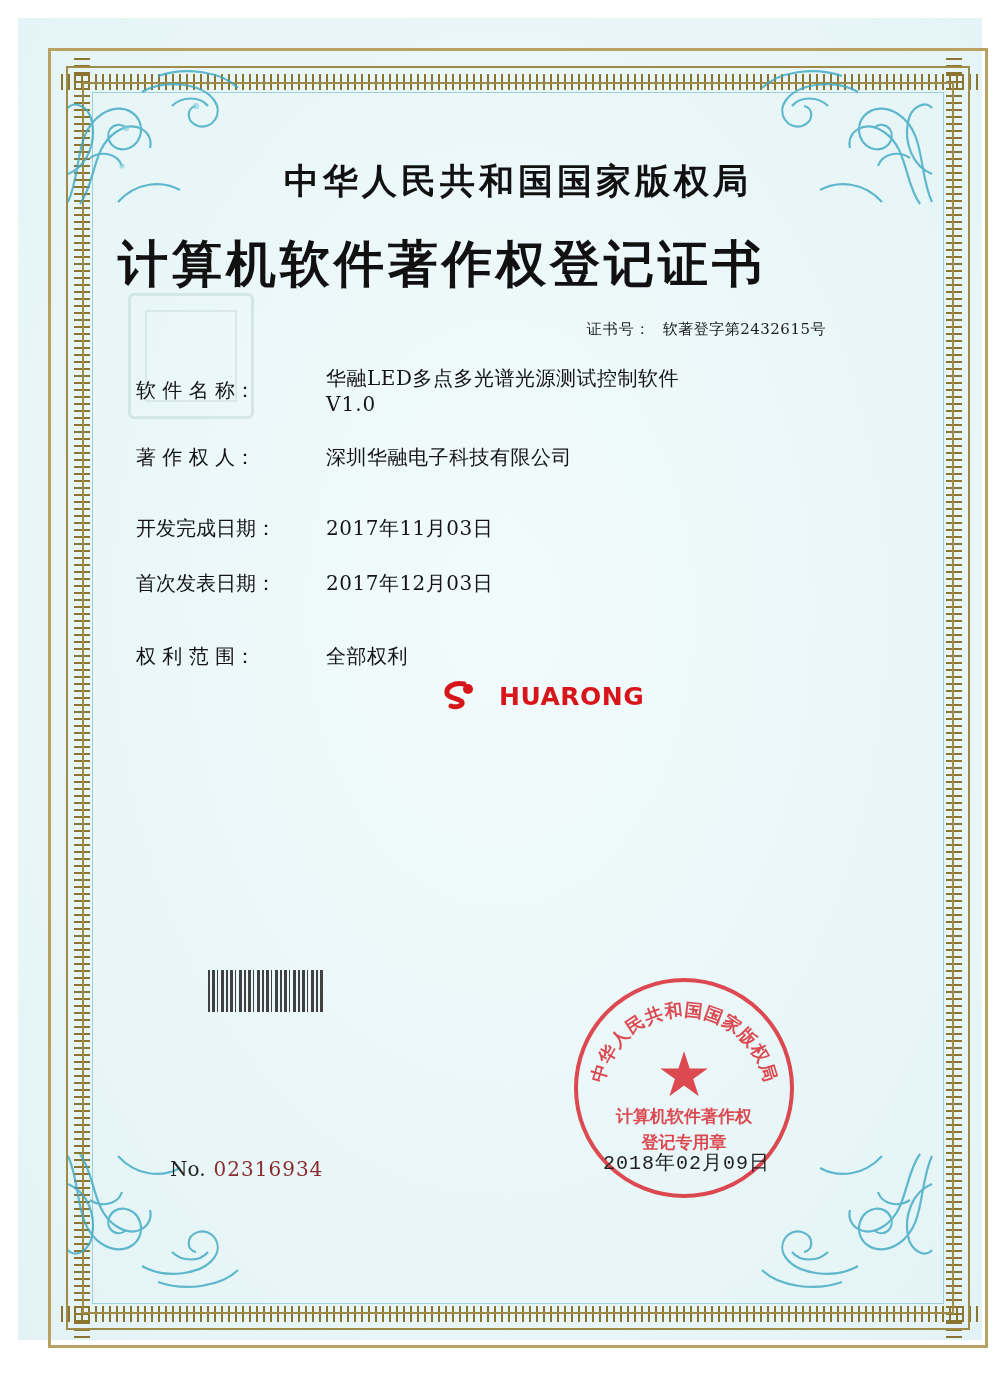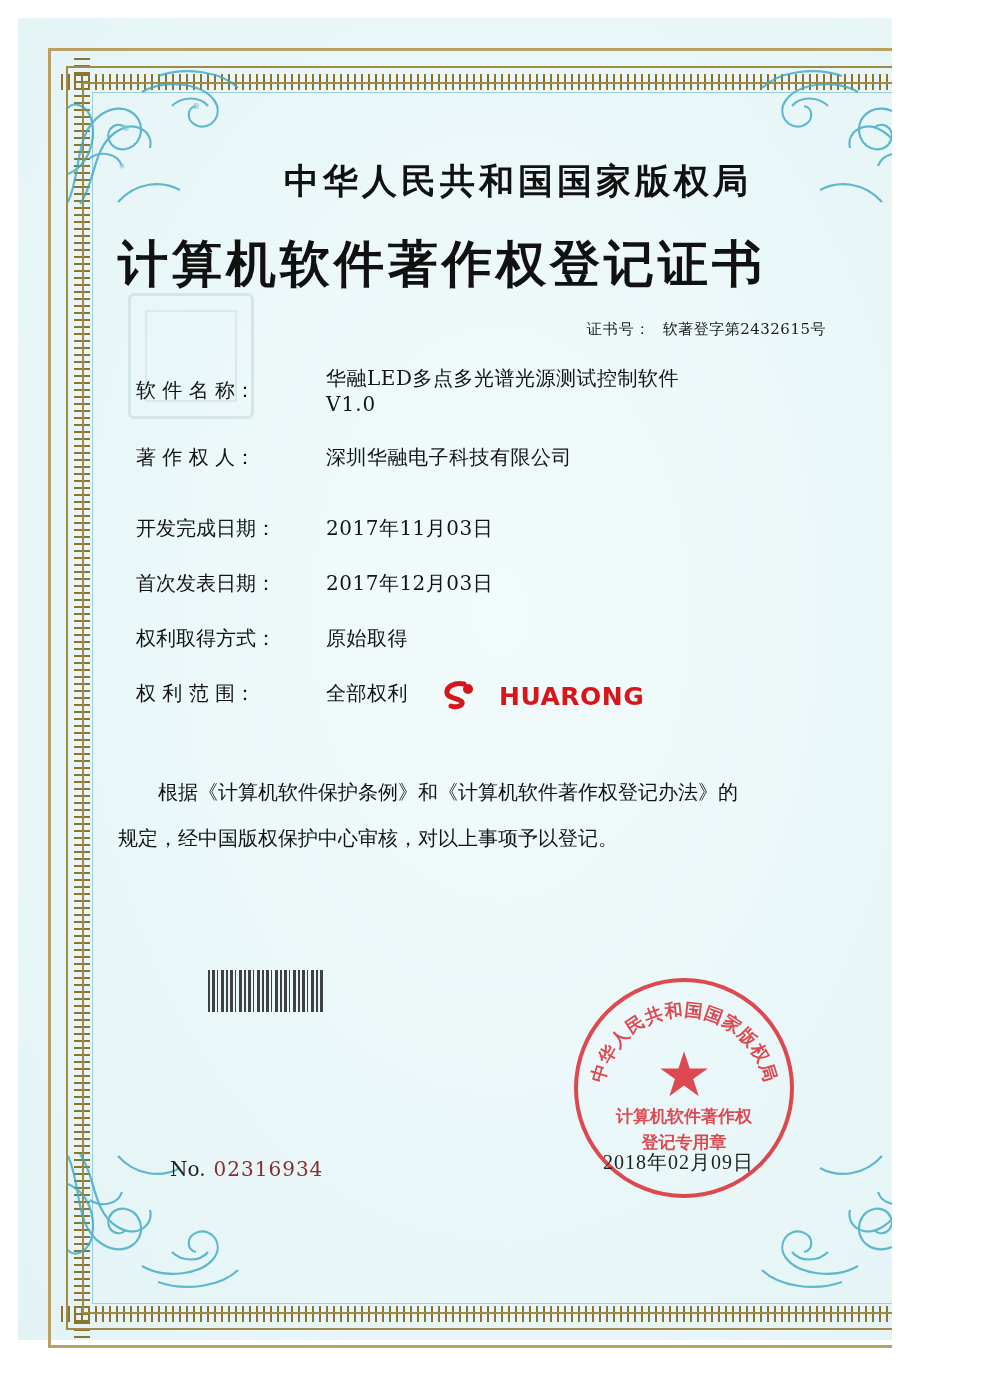--- a/index.html
+++ b/index.html
@@ -2,21 +2,21 @@
 <html><head>
 <meta charset="utf-8">
 <style>
   html, body {
     margin: 0;
     padding: 0;
     background: #ffffff;
   }
   #page {
     position: relative;
-    width: 892px;
+    width: 1000px;
     height: 1375px;
     overflow: hidden;
     background: #ffffff;
     font-family: "Liberation Serif", serif;
   }
 
   
   .paper {
     position: absolute;
     left: 18px;
@@ -261,21 +261,21 @@
     color: #d9232c;
   }
   .seal .line1 { top: 123px; }
   .seal .line2 { top: 149px; }
 
   .seal-date {
     position: absolute;
     left: 585px;
     top: 1131px;
     font-size: 20px;
-    font-family: Liberation Serif, serif;
+    font-family: Liberation Mono, monospace;
     color: #1f1f1f;
     letter-spacing: 1px;
   }
 
   .serial {
     position: absolute;
     left: 152px;
     top: 1139px;
     font-size: 20px;
     font-family: "DejaVu Serif", serif;
@@ -393,41 +393,33 @@
 
         <div class="gap-md"></div>
 
         <div class="field">
           <span class="label">首次发表日期：</span>
           <span class="value">2017年12月03日</span>
         </div>
 
         <div class="gap-md"></div>
 
-        <div class="field">
-          <span class="label">权利取得方式：</span>
-          <span class="value">原始取得</span>
-        </div>
 
         <div class="gap-md"></div>
 
         <div class="field">
           <span class="label">权 利 范 围：</span>
           <span class="value">全部权利</span>
         </div>
 
         <div class="gap-md"></div>
 
 
       </div>
 
-      <div class="statement">
-        <span class="l1">根据《计算机软件保护条例》和《计算机软件著作权登记办法》的</span>
-        <span class="l2">规定，经中国版权保护中心审核，对以上事项予以登记。</span>
-      </div>
 
     </div>
 
     <div class="logo">
       <span class="mark">
         <svg width="34" height="30" viewBox="0 0 34 30" xmlns="http://www.w3.org/2000/svg">
           <path d="M22 3 C 12 1, 4 6, 5 12 C 6 18, 18 17, 20 21 C 21 25, 14 27, 9 25" fill="none" stroke="#d6161b" stroke-width="5" stroke-linecap="round"></path>
           <circle cx="26" cy="8" r="5" fill="#d6161b"></circle>
         </svg>
       </span>

